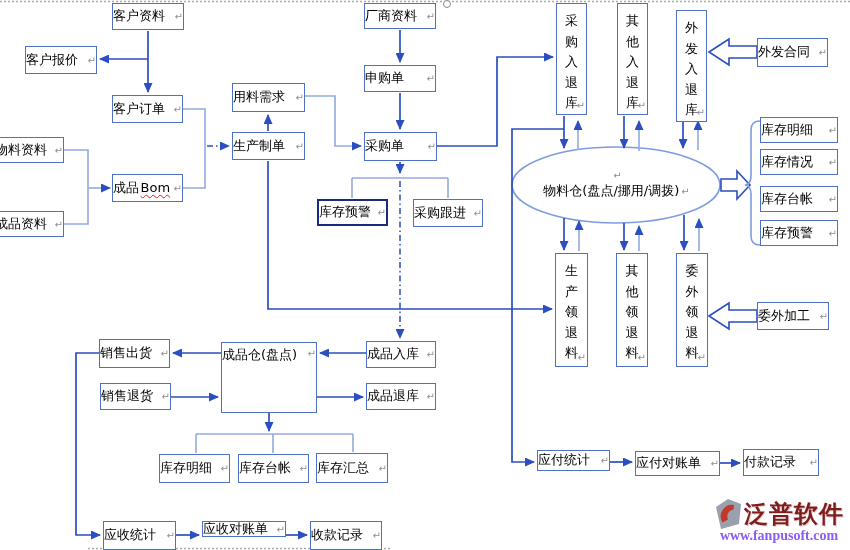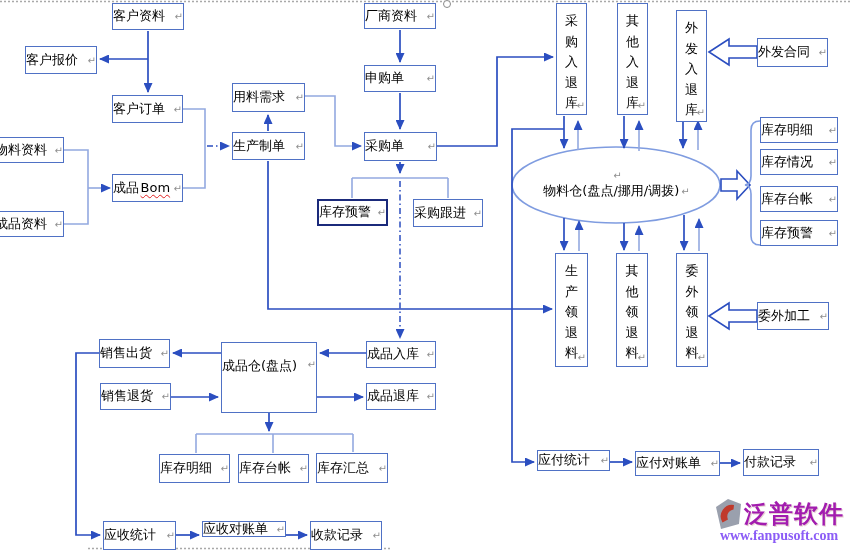--- a/index.html
+++ b/index.html
@@ -6,28 +6,28 @@
   #stage{position:relative;width:850px;height:550px;overflow:hidden;background:#fff;
          font-family:"DejaVu Sans",sans-serif;font-size:13px;color:#000;}
   #wires{position:absolute;left:0;top:0;z-index:0;}
   .node{position:absolute;box-sizing:border-box;border:1.5px solid #4f71c5;background:#fff;
         display:flex;align-items:center;justify-content:space-between;z-index:1;text-align:center;line-height:1.1;}
   .node .ret,.ret{color:#8f8f8f;font-size:10px;margin-left:2px;}
   .navy{border-color:#1b2a7b;border-width:2px;}
   .v{flex-direction:column;justify-content:flex-start;padding-top:7px;}
   .v .lbl{width:15px;word-break:break-all;text-align:center;line-height:20.5px;}
   .v .ret{position:absolute;right:1px;bottom:3px;margin:0;}
-  .wh{align-items:flex-start;padding-top:16px;}
+  .wh{align-items:flex-start;padding-top:5px;}
   .spell{text-decoration:underline wavy #e02020;text-decoration-thickness:1px;text-underline-offset:2px;}
   .ellipse-label{position:absolute;left:513px;top:150px;width:207px;height:70px;z-index:1;
         display:flex;flex-direction:column;align-items:center;justify-content:center;gap:1px;}
   .ellipse-label .row{white-space:nowrap;}
   .logo{position:absolute;left:714px;top:498px;z-index:1;display:flex;flex-direction:column;align-items:center;}
   .logo .toprow{display:flex;align-items:center;gap:2px;}
-  .logo .brand{font-size:24px;font-weight:bold;color:#a21caf;letter-spacing:1px;text-shadow:1px 1px 0 #e7d5d2;}
+  .logo .brand{font-size:24px;font-weight:bold;color:#7f1d1d;letter-spacing:1px;text-shadow:1px 1px 0 #e7d5d2;}
   .logo .url{font-family:"Liberation Serif",serif;font-size:14px;font-weight:bold;color:#8b5cf6;margin-top:-2px;}
 </style>
 </head>
 <body>
 
 <div id="stage">
 
 <svg id="wires" width="850" height="550" viewBox="0 0 850 550">
   <defs>
     <marker id="ah" markerUnits="userSpaceOnUse" markerWidth="11" markerHeight="9" refX="9" refY="4.5" orient="auto">

